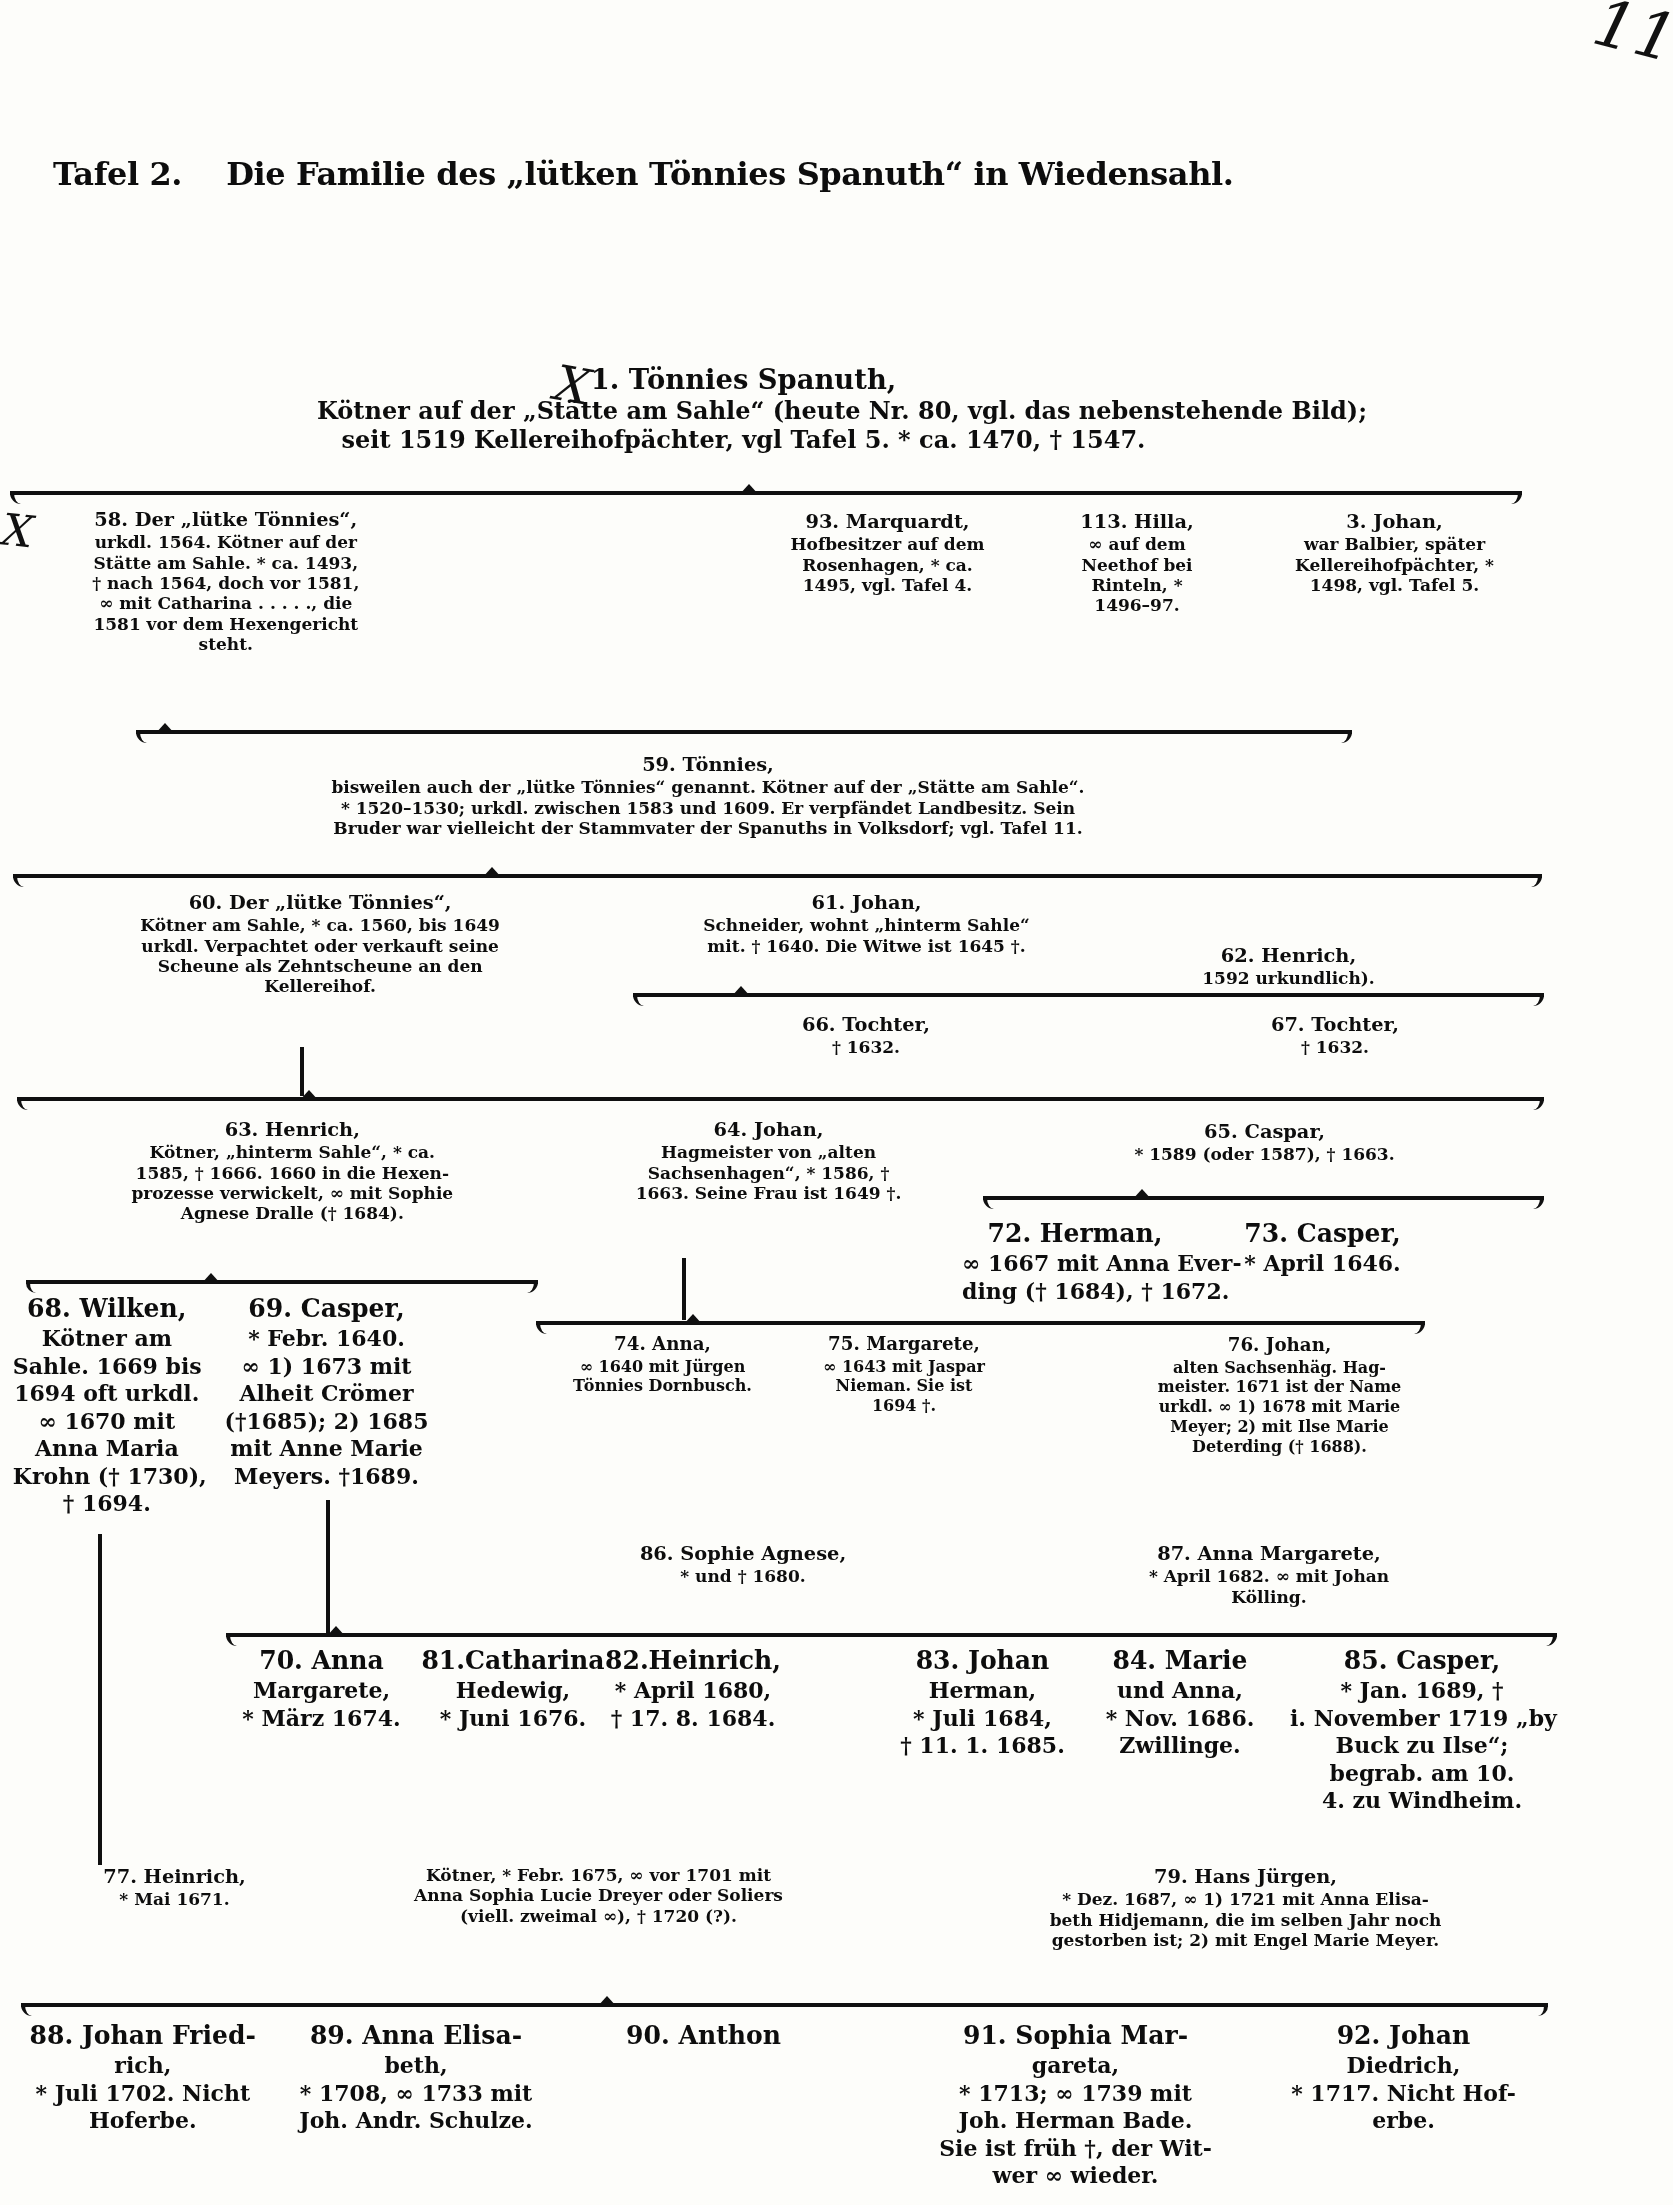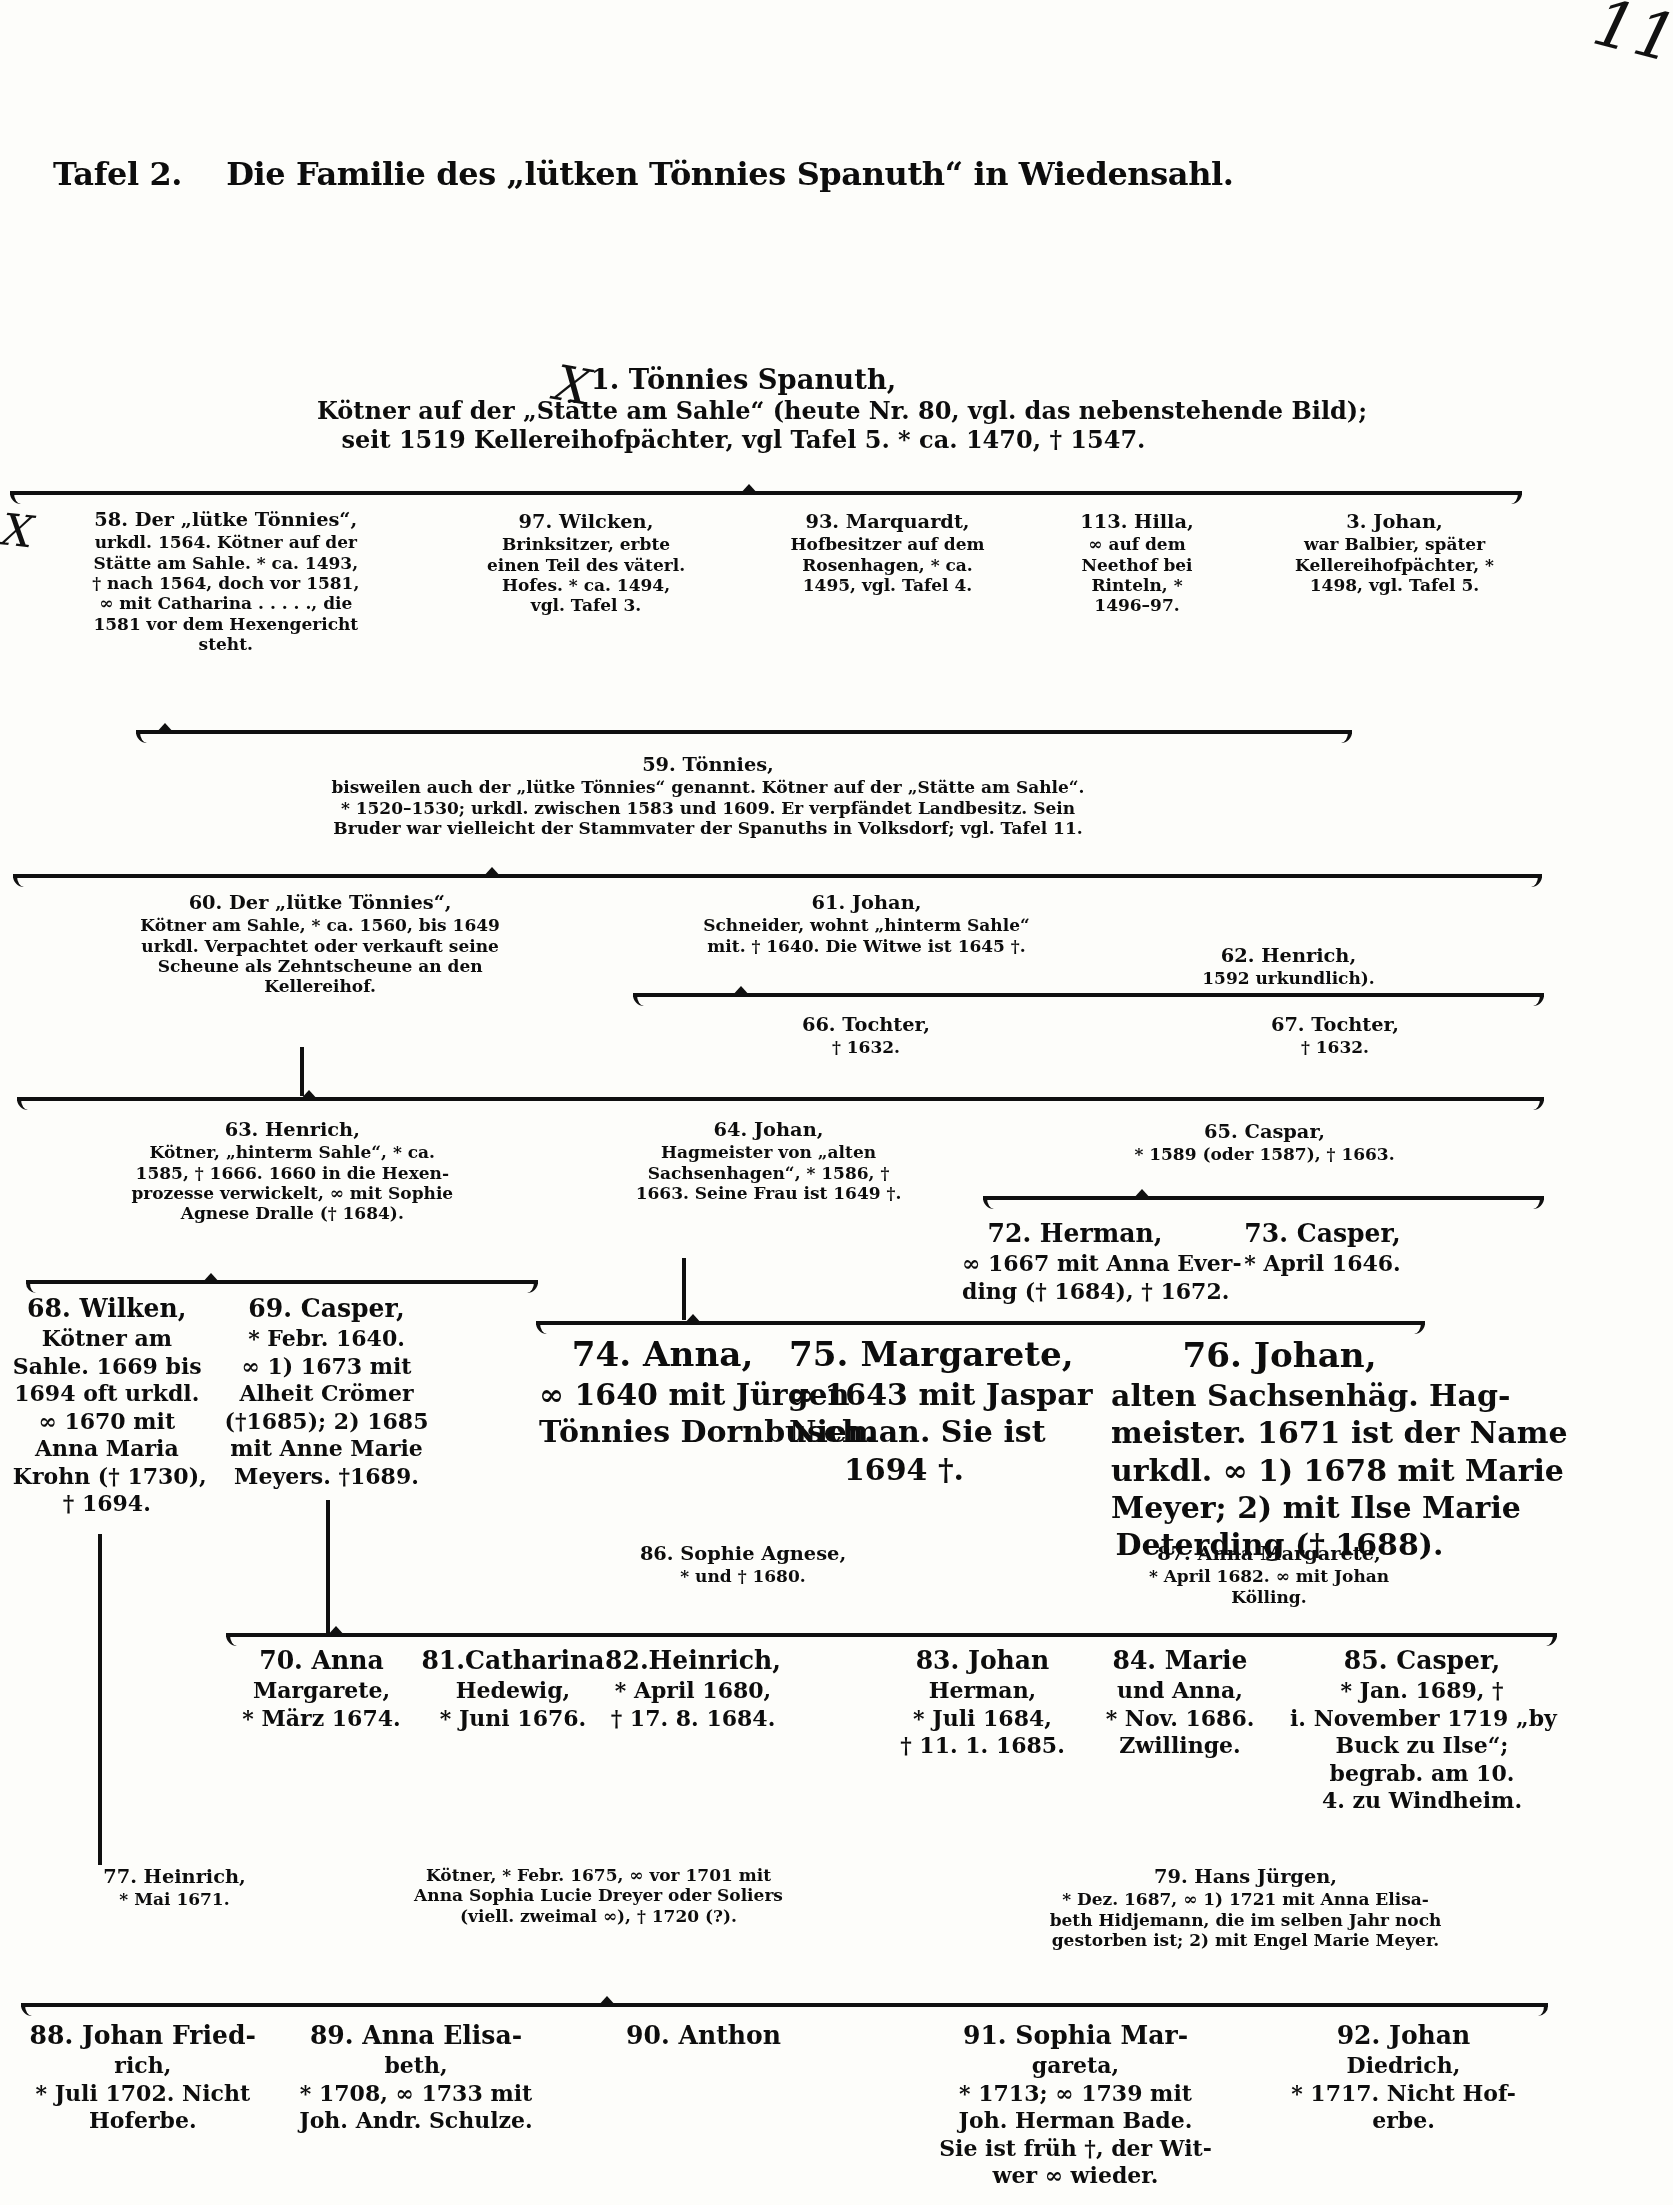--- a/index.html
+++ b/index.html
@@ -17,21 +17,21 @@
     display:flex;gap:44px;
     font-size:32px;font-weight:bold;letter-spacing:-0.4px;white-space:nowrap;
   }
   .entry{
     position:absolute;
     font-weight:bold;font-size:17px;line-height:1.2;
     text-align:center;
   }
   .entry div{white-space:nowrap;}
   .entry .h{font-size:1.14em;margin-bottom:0.9px;}
-  .entry.md{font-size:30px;line-height:1.24;}
+  .entry.md{font-size:16px;line-height:1.24;}
   .entry.sm{font-size:22px;line-height:1.25;}
   .brace{position:absolute;height:0;border-top:4.3px solid #101010;}
   .brace::before{
     content:"";position:absolute;left:0;top:-4.3px;width:6.8px;height:12.8px;
     border-left:4.3px solid #101010;border-bottom-left-radius:12px;
   }
   .brace::after{
     content:"";position:absolute;right:0;top:-4.3px;width:6.8px;height:12.8px;
     border-right:4.3px solid #101010;border-bottom-right-radius:12px;
   }
@@ -79,29 +79,20 @@
 
   <div class="entry" style="left:21.3px;top:508px;width:409px">
     <div class="h">58. Der „lütke Tönnies“,</div>
     <div>
         <div>urkdl. 1564.  Kötner auf der</div>
         <div>Stätte am Sahle. * ca. 1493,</div>
         <div>† nach 1564, doch vor 1581,</div>
         <div>∞ mit Catharina . . . . ., die</div>
         <div>1581 vor dem Hexengericht</div>
         <div>steht.</div>
-      </div>
-  </div>
-  <div class="entry" style="left:439px;top:510px;width:294px">
-    <div class="h">97. Wilcken,</div>
-    <div>
-        <div>Brinksitzer, erbte</div>
-        <div>einen Teil des väterl.</div>
-        <div>Hofes.  * ca. 1494,</div>
-        <div>vgl. Tafel 3.</div>
       </div>
   </div>
   <div class="entry" style="left:738px;top:510px;width:299px">
     <div class="h">93. Marquardt,</div>
     <div>
         <div>Hofbesitzer auf dem</div>
         <div>Rosenhagen, * ca.</div>
         <div>1495, vgl. Tafel 4.</div>
       </div>
   </div>

